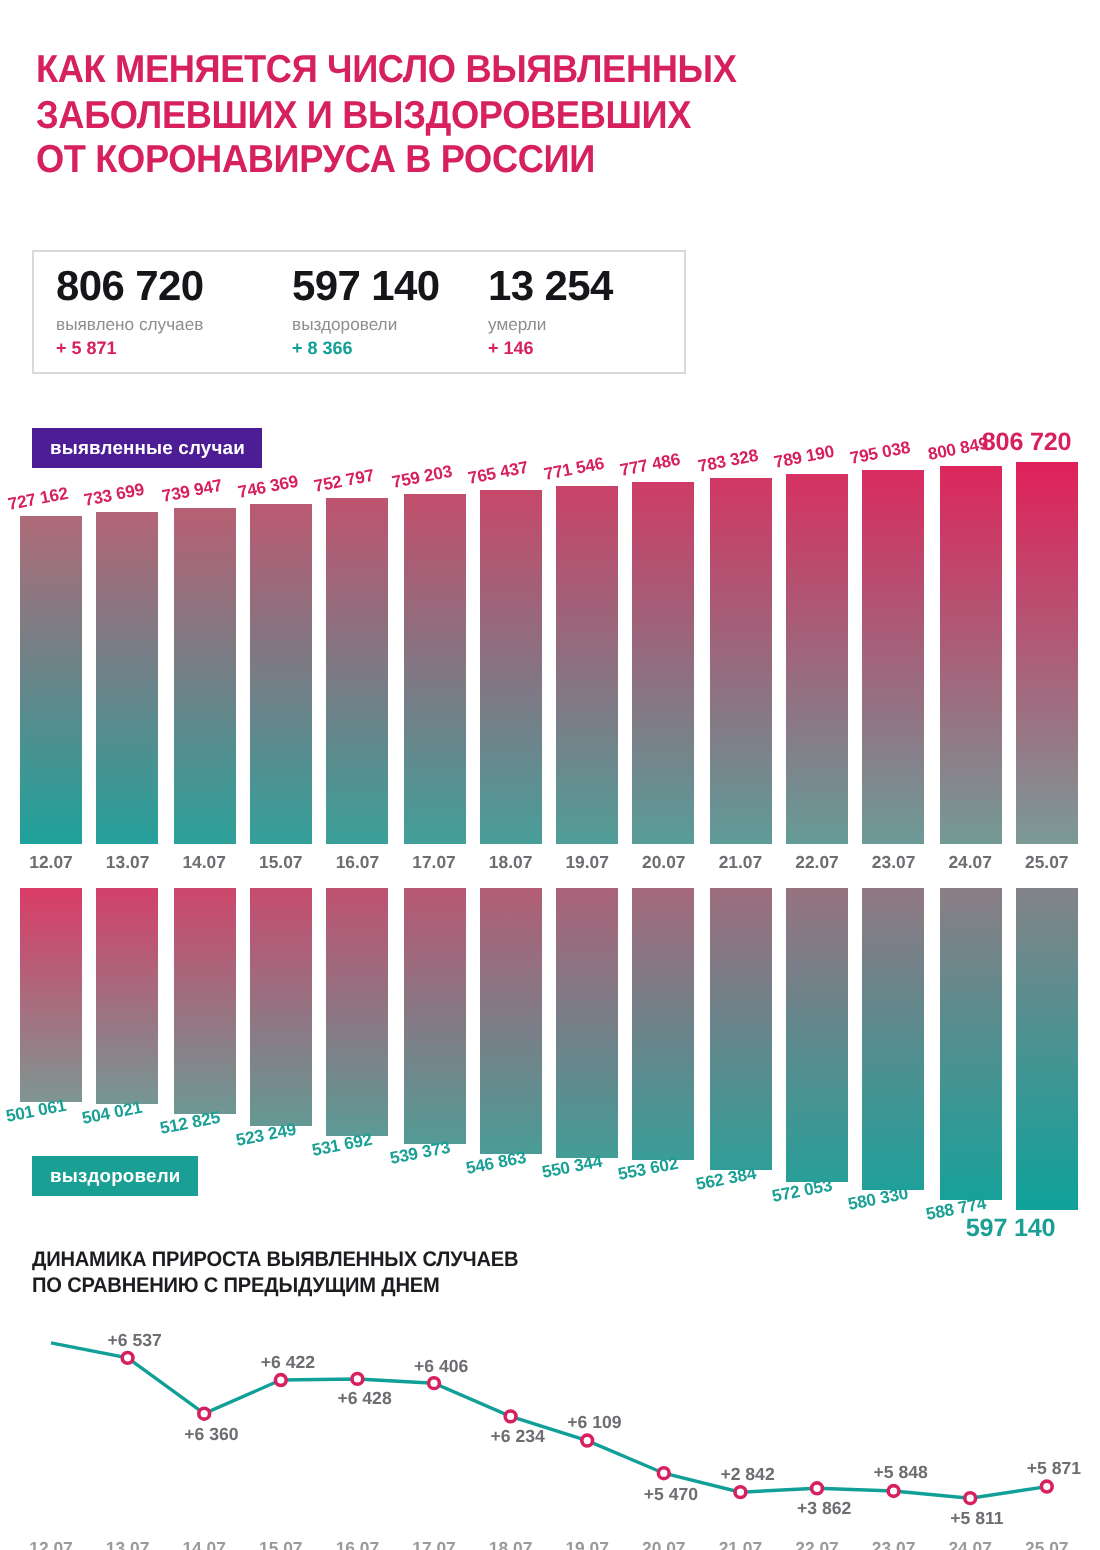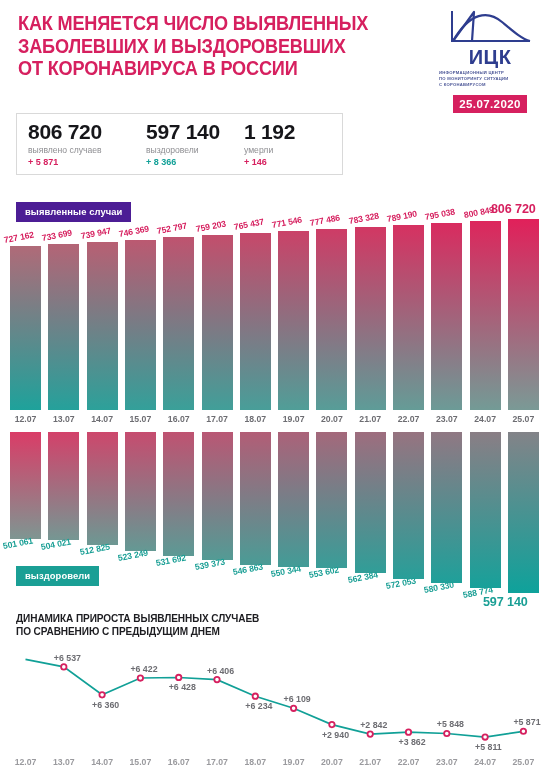--- a/index.html
+++ b/index.html
@@ -4,21 +4,21 @@
 <style>
   * { margin:0; padding:0; box-sizing:border-box; }
   html,body { width:550px; height:775px; }
   body {
     font-family:"Liberation Sans", sans-serif;
     background:#ffffff;
     position:relative;
     overflow:hidden;
     color:#333;
   }
-  #root { position:relative; width:550px; height:593px; }
+  #root { position:relative; width:550px; height:593px;margin-top:12px; }
 
   
   .header { position:absolute; left:18px; top:12px; width:420px; }
   .title {
     font-size:19.5px; font-weight:700; line-height:1.16;
     color:#d6205f; letter-spacing:-0.2px;
     text-transform:uppercase;
     font-stretch:condensed;
     transform:scaleX(0.93); transform-origin:left top;
   }
@@ -99,48 +99,34 @@
 <div id="root">
 
   <div class="header">
     <div class="title">
       <div>КАК МЕНЯЕТСЯ ЧИСЛО ВЫЯВЛЕННЫХ</div>
       <div>ЗАБОЛЕВШИХ И ВЫЗДОРОВЕВШИХ</div>
       <div>ОТ КОРОНАВИРУСА В РОССИИ</div>
     </div>
   </div>
 
-  <div class="logo-box">
-    <svg class="logo-mark" viewBox="0 0 84 40">
-      <path d="M4 3 L4 33 L82 33" fill="none" stroke="#2e3d8f" stroke-width="2"></path>
-      <path d="M5 33 L26 4 L24 33" fill="none" stroke="#2e3d8f" stroke-width="2.2" stroke-linejoin="round"></path>
-      <path d="M5 33 C 22 4, 40 2, 54 14 C 66 24, 74 31, 82 33" fill="none" stroke="#2e3d8f" stroke-width="2.2"></path>
-    </svg>
-    <div class="logo-word">ИЦК</div>
-    <div class="logo-sub">
-      <div>ИНФОРМАЦИОННЫЙ ЦЕНТР</div>
-      <div>ПО МОНИТОРИНГУ СИТУАЦИИ</div>
-      <div>С КОРОНАВИРУСОМ</div>
-    </div>
-    <div class="date-badge">25.07.2020</div>
-  </div>
 
   <div class="stats">
     <div class="stat" style="width:118px">
       <div class="stat-num">806 720</div>
       <div class="stat-lbl">выявлено случаев</div>
       <div class="stat-delta d-red">+ 5 871</div>
     </div>
     <div class="stat" style="width:98px">
       <div class="stat-num">597 140</div>
       <div class="stat-lbl">выздоровели</div>
       <div class="stat-delta d-teal">+ 8 366</div>
     </div>
     <div class="stat">
-      <div class="stat-num">1 192</div>
+      <div class="stat-num">13 254</div>
       <div class="stat-lbl">умерли</div>
       <div class="stat-delta d-red">+ 146</div>
     </div>
   </div>
 
   <div class="badge badge-cases">выявленные случаи</div>
   <div class="badge badge-rec">выздоровели</div>
 
   <div id="cases-chart">
       <div class="bar" style="left: 10px; top: 246.21px; width: 31px; height: 163.79px; background: linear-gradient(rgb(176, 106, 120) 0%, rgb(30, 162, 155) 100%);"></div>
@@ -240,21 +226,21 @@
         <circle cx="485.09999999999997" cy="737.0719101123595" r="2.7" fill="#ffffff" stroke="#d6205f" stroke-width="1.8"></circle>
         <circle cx="523.4" cy="731.2741573033708" r="2.7" fill="#ffffff" stroke="#d6205f" stroke-width="1.8"></circle>
       </svg>
       <div class="lc-label" style="left: 53.8px; top: 652.919px;">+6 537</div>
       <div class="lc-label" style="left: 92.1px; top: 699.845px;">+6 360</div>
       <div class="lc-label" style="left: 130.4px; top: 664.031px;">+6 422</div>
       <div class="lc-label" style="left: 168.7px; top: 682.452px;">+6 428</div>
       <div class="lc-label" style="left: 207px; top: 665.578px;">+6 406</div>
       <div class="lc-label" style="left: 245.3px; top: 701.198px;">+6 234</div>
       <div class="lc-label" style="left: 283.6px; top: 694.276px;">+6 109</div>
-      <div class="lc-label" style="left: 321.9px; top: 729.607px;">+2 940</div>
+      <div class="lc-label" style="left: 321.9px; top: 729.607px;">+5 470</div>
       <div class="lc-label" style="left: 360.2px; top: 720.076px;">+2 842</div>
       <div class="lc-label" style="left: 398.5px; top: 737.144px;">+3 862</div>
       <div class="lc-label" style="left: 436.8px; top: 719.497px;">+5 848</div>
       <div class="lc-label" style="left: 475.1px; top: 742.072px;">+5 811</div>
       <div class="lc-label" style="left: 513.4px; top: 717.274px;">+5 871</div>
     </div>
   <div id="date-axis-bottom">
       <div class="datelabel" style="left: 10px; top: 757px; width: 31px; color: rgb(154, 154, 158);">12.07</div>
       <div class="datelabel" style="left: 48.3px; top: 757px; width: 31px; color: rgb(154, 154, 158);">13.07</div>
       <div class="datelabel" style="left: 86.6px; top: 757px; width: 31px; color: rgb(154, 154, 158);">14.07</div>

